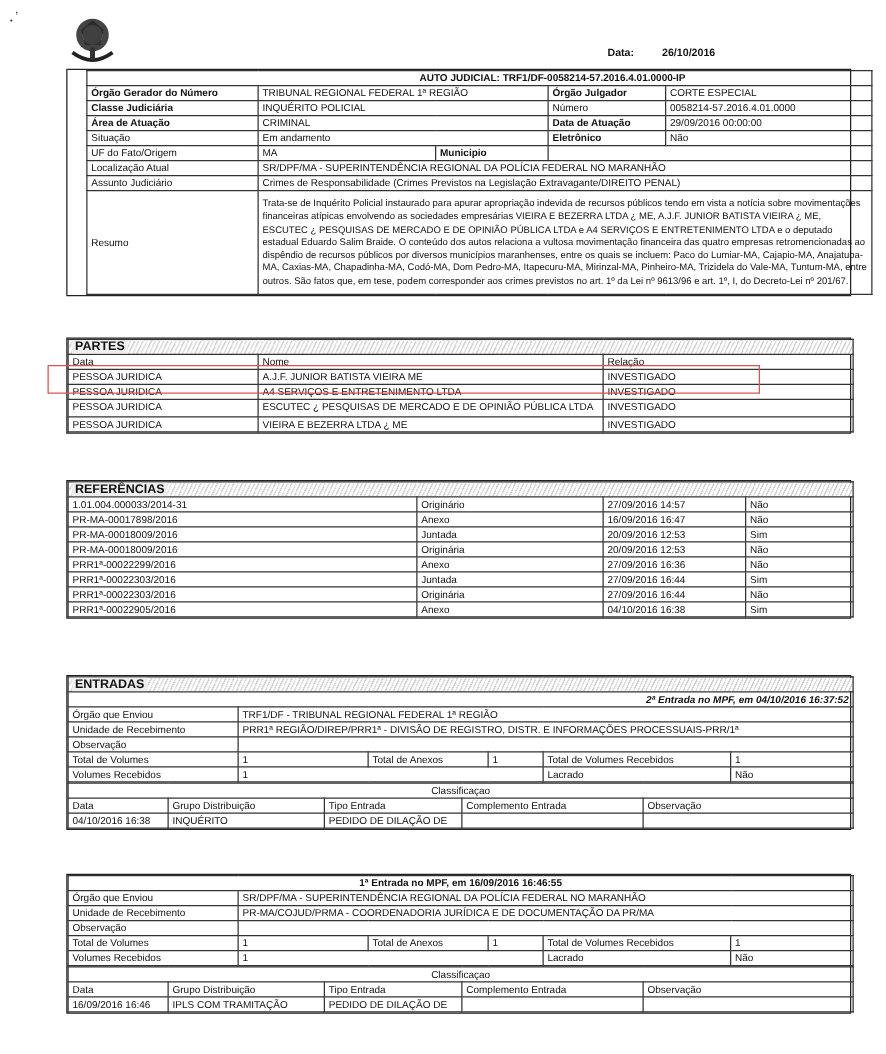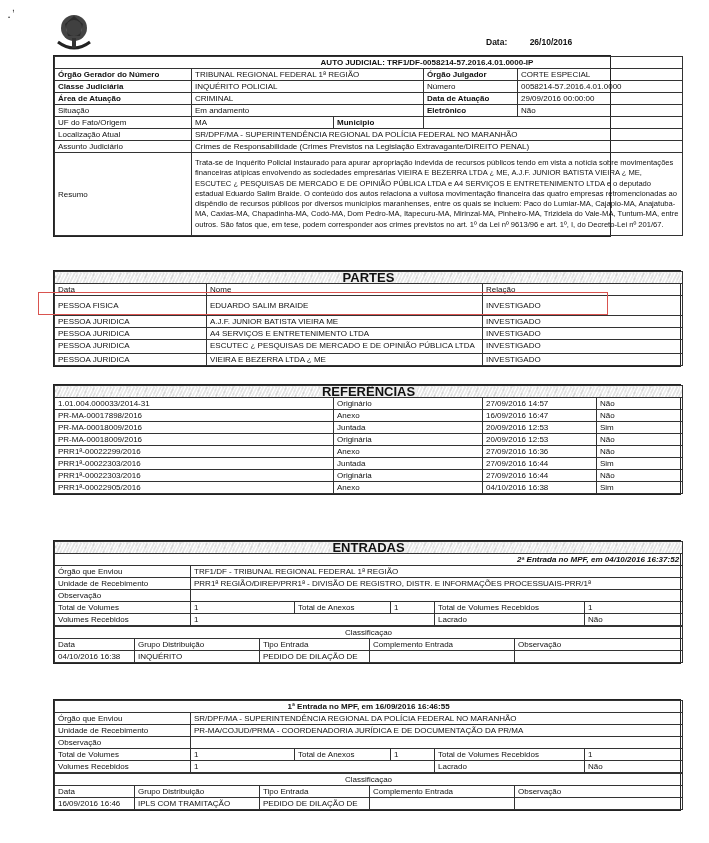--- a/index.html
+++ b/index.html
@@ -9,22 +9,22 @@
   .seal { position:absolute; left:0; top:2px; width:36px; height:40px; }
   .hdr-lines { position:absolute; left:40px; top:1px; font-weight:bold; font-size:8.5px; line-height:13px; }
   .hdr-date { position:absolute; left:402px; top:27px; font-weight:bold; font-size:8.5px; }
   .hdr-date span { display:inline-block;margin-left:28px; }
   .hdr-date .v { margin-left:20px; }
   .box { position:absolute; left:53px; border:1px solid #222; box-sizing:border-box; }
   table { border-collapse:collapse; width:100%; table-layout:fixed; }
   td { border:1px solid #333; padding:0 3px; height:11px; line-height:11px; font-size:8px;
        white-space:nowrap; overflow:hidden; vertical-align:middle; }
   td.b { font-weight:bold; }
-  .band td { text-align:center; font-weight:bold; font-size:13px;
-      background: repeating-linear-gradient(115deg,#fff 0 2px,#d6d6d6 2px 3px,#fff 3px 5px,#c8c8c8 5px 6px); text-decoration: underline; }
+  .band td { text-align:left; font-weight:bold; font-size:10px;
+      background: repeating-linear-gradient(115deg,#fff 0 2px,#d6d6d6 2px 3px,#fff 3px 5px,#c8c8c8 5px 6px); }
   .band span { background:#eee; padding:0 2px; }
   td.wrap { white-space:normal; line-height:10.2px; font-size:7.6px; padding:2px 3px; }
   .hl { position:absolute; left:38px; top:292px; width:570px; height:23px; border:1.5px solid #d9534f;
         box-sizing:border-box; pointer-events:none; }
   .tick { position:absolute; font-size:10px; color:#333; }
 </style>
 </head>
 <body>
 
 <span class="tick" style="left:12px;top:2px;">,</span>
@@ -37,21 +37,21 @@
     <path d="M9 12 L18 4 L27 12 L24 24 L12 24 Z" fill="#222" opacity="0.7"></path>
     <path d="M2 30 Q18 42 34 30" stroke="#222" stroke-width="3" fill="none"></path>
     <rect x="16" y="26" width="4" height="10" fill="#333"></rect>
   </svg>
   <div class="hdr-date">
     <span>Data:</span>
     <span class="v">26/10/2016</span>
   </div>
 </div>
 
-<div class="box" style="top:55px;width:558px;">
+<div class="box" style="top:55px;width:628px;padding-left:15px;">
   <table>
     <colgroup>
         <col style="width:137px">
         <col style="width:142px">
         <col style="width:90px">
         <col style="width:94px">
         <col style="width:165px">
       </colgroup>
     <tbody>
         <tr>
@@ -111,25 +111,20 @@
         <col style="width:200px">
       </colgroup>
     <tbody>
         <tr class="band">
           <td colspan="3"><span>PARTES</span></td>
         </tr>
     <tr>
       <td>Data</td>
       <td>Nome</td>
       <td>Relação</td>
-    </tr>
-    <tr style="height:20px">
-      <td>PESSOA FISICA</td>
-      <td>EDUARDO SALIM BRAIDE</td>
-      <td>INVESTIGADO</td>
     </tr>
     <tr>
       <td>PESSOA JURIDICA</td>
       <td>A.J.F. JUNIOR BATISTA VIEIRA ME</td>
       <td>INVESTIGADO</td>
     </tr>
     <tr>
       <td>PESSOA JURIDICA</td>
       <td>A4 SERVIÇOS E ENTRETENIMENTO LTDA</td>
       <td>INVESTIGADO</td>

